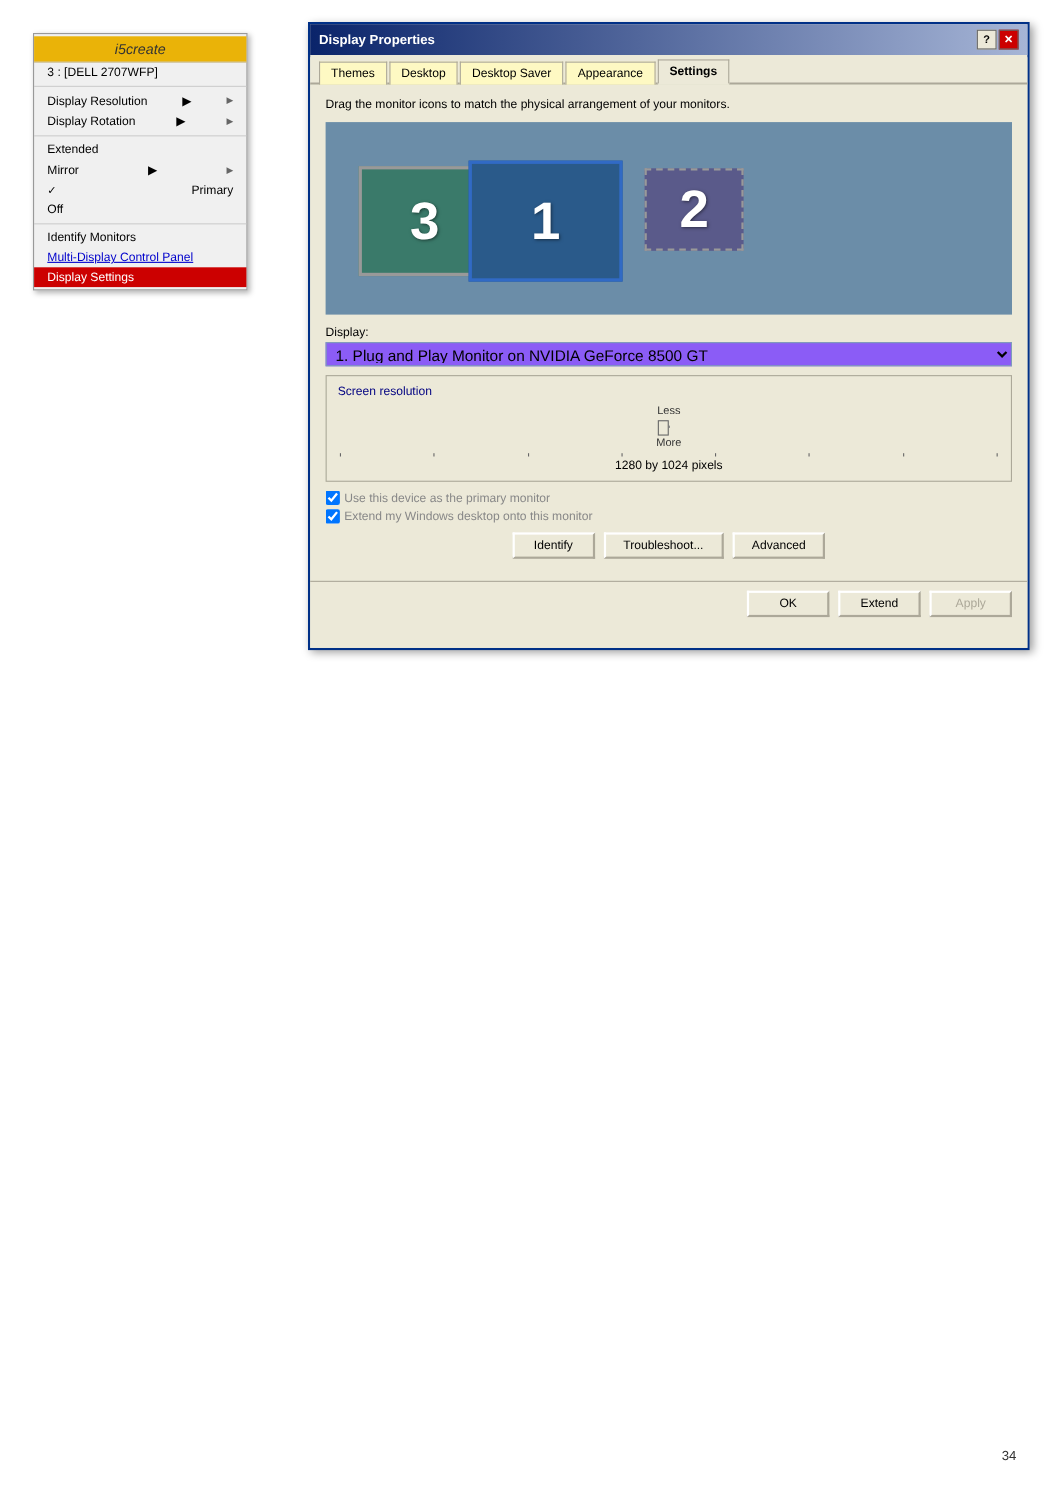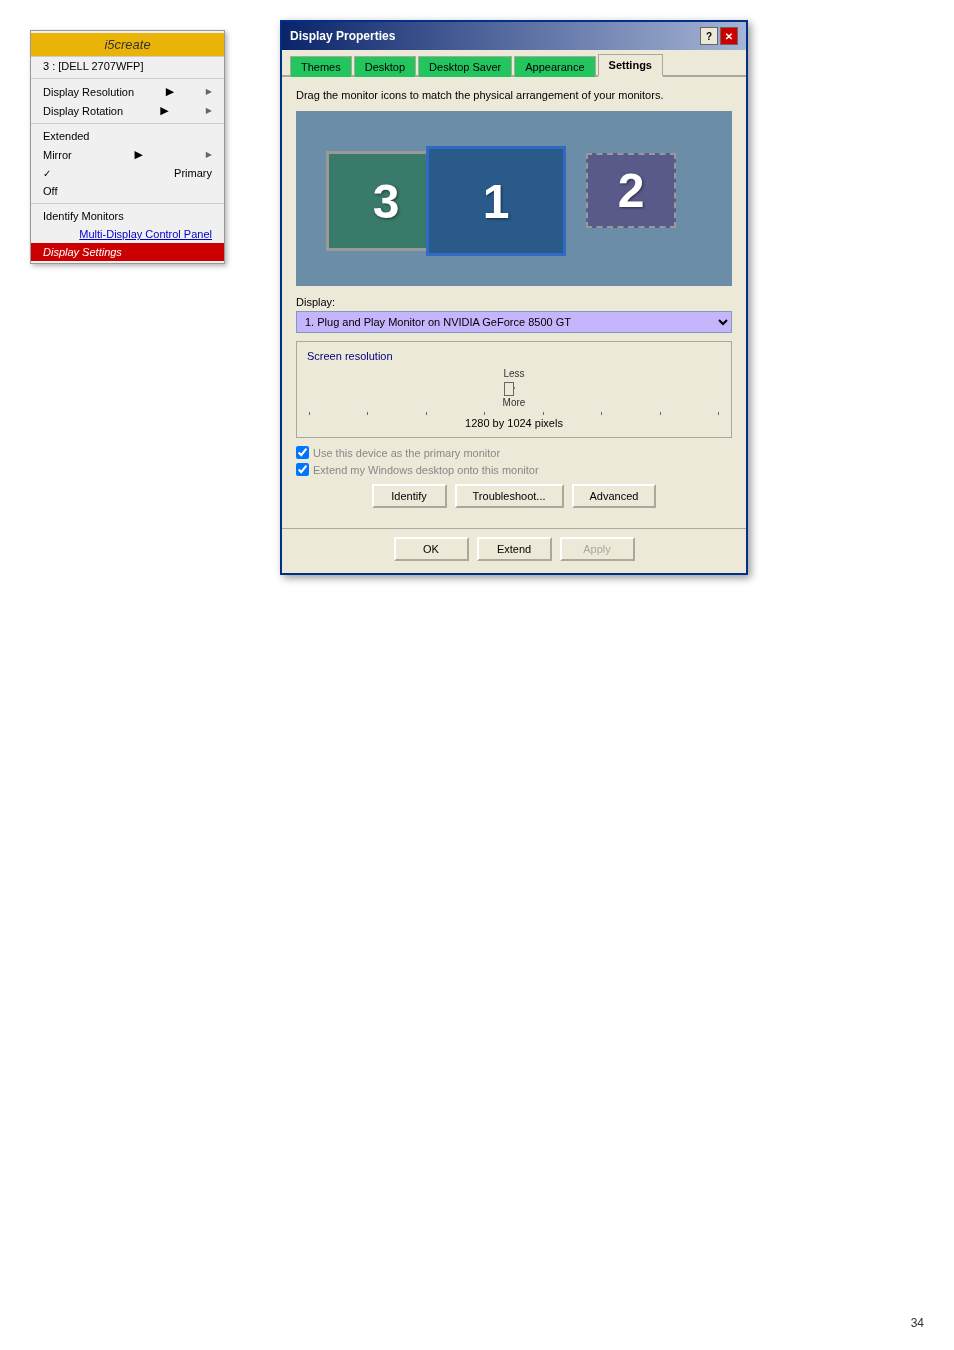--- a/index.html
+++ b/index.html
@@ -51,34 +51,32 @@
       color: #666;
     }
     .context-menu-divider {
       height: 1px;
       background: #ccc;
       margin: 3px 0;
     }
     .context-menu-item.highlighted {
       background: #cc0000;
       color: white;
-      font-style: italic;
     }
     .context-menu-item.link-style {
       color: #0000cc;
       text-decoration: underline;
-      justify-content: flex-end;
     }
 
     
     .dialog {
       position: absolute;
       top: 20px;
       left: 280px;
-      width: 468px;
+      width: 656px;
       background: #ece9d8;
       border: 2px solid #003087;
       box-shadow: 3px 3px 8px rgba(0,0,0,0.4);
     }
     .dialog-titlebar {
       background: linear-gradient(to right, #0a246a, #a6b5d6);
       color: white;
       padding: 4px 8px;
       display: flex;
       align-items: center;
@@ -117,21 +115,21 @@
       align-items: flex-end;
       padding: 0 8px;
       background: #ece9d8;
       border-bottom: 2px solid #aca899;
       margin-top: 2px;
     }
     .tab {
       padding: 4px 10px;
       border: 1px solid #aca899;
       border-bottom: none;
-      background: #22c55e;
+      background: #fef9c3;
       margin-right: 2px;
       cursor: pointer;
       font-size: 11px;
       position: relative;
       top: 2px;
     }
     .tab.active {
       background: #ece9d8;
       font-weight: bold;
       border-bottom: 2px solid #ece9d8;
@@ -201,22 +199,22 @@
       margin-bottom: 8px;
     }
     .display-label {
       font-size: 11px;
       margin-bottom: 3px;
     }
     .display-select {
       width: 100%;
       padding: 2px 4px;
       border: 1px solid #7f9db9;
-      background: #c4b5fd;
-      font-size: 11px;
+      background: #8b5cf6;
+      font-size: 14px;
       height: 22px;
     }
 
     
     .settings-row {
       display: flex;
       gap: 28px;
       margin-bottom: 8px;
     }
     .settings-panel {
@@ -316,23 +314,23 @@
       border-top-color: #fff;
       border-left-color: #fff;
       font-size: 11px;
       cursor: pointer;
       min-width: 75px;
     }
 
     
     .dialog-footer {
       display: flex;
-      justify-content: center;
+      justify-content: flex-end;
       gap: 8px;
-      padding: 8px 14px 12px;
+      padding: 8px 14px 28px;
       background: #ece9d8;
       border-top: 1px solid #aca899;
     }
     .footer-btn {
       padding: 4px 0;
       background: #ece9d8;
       border: 2px solid;
       border-top-color: #ffffff;
       border-left-color: #ffffff;
       border-bottom-color: #aca899;

